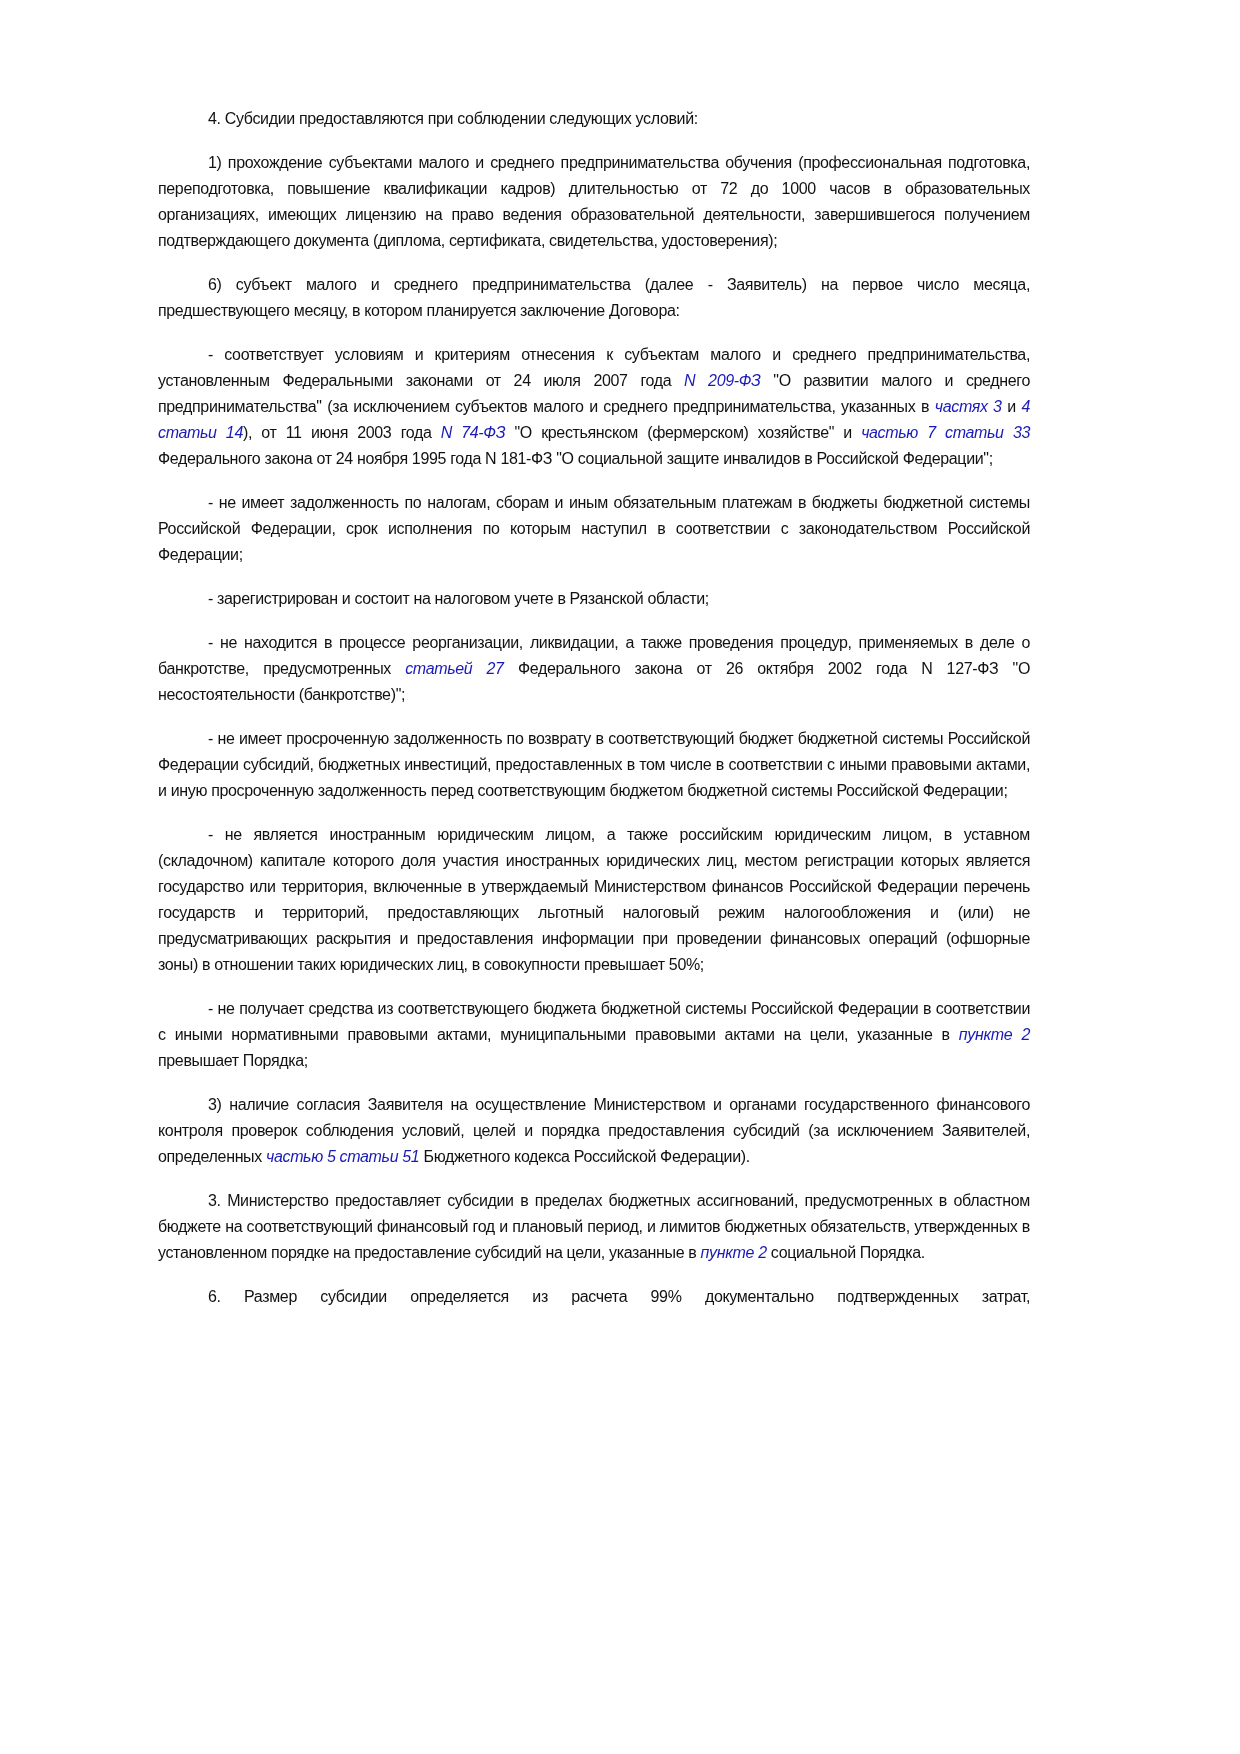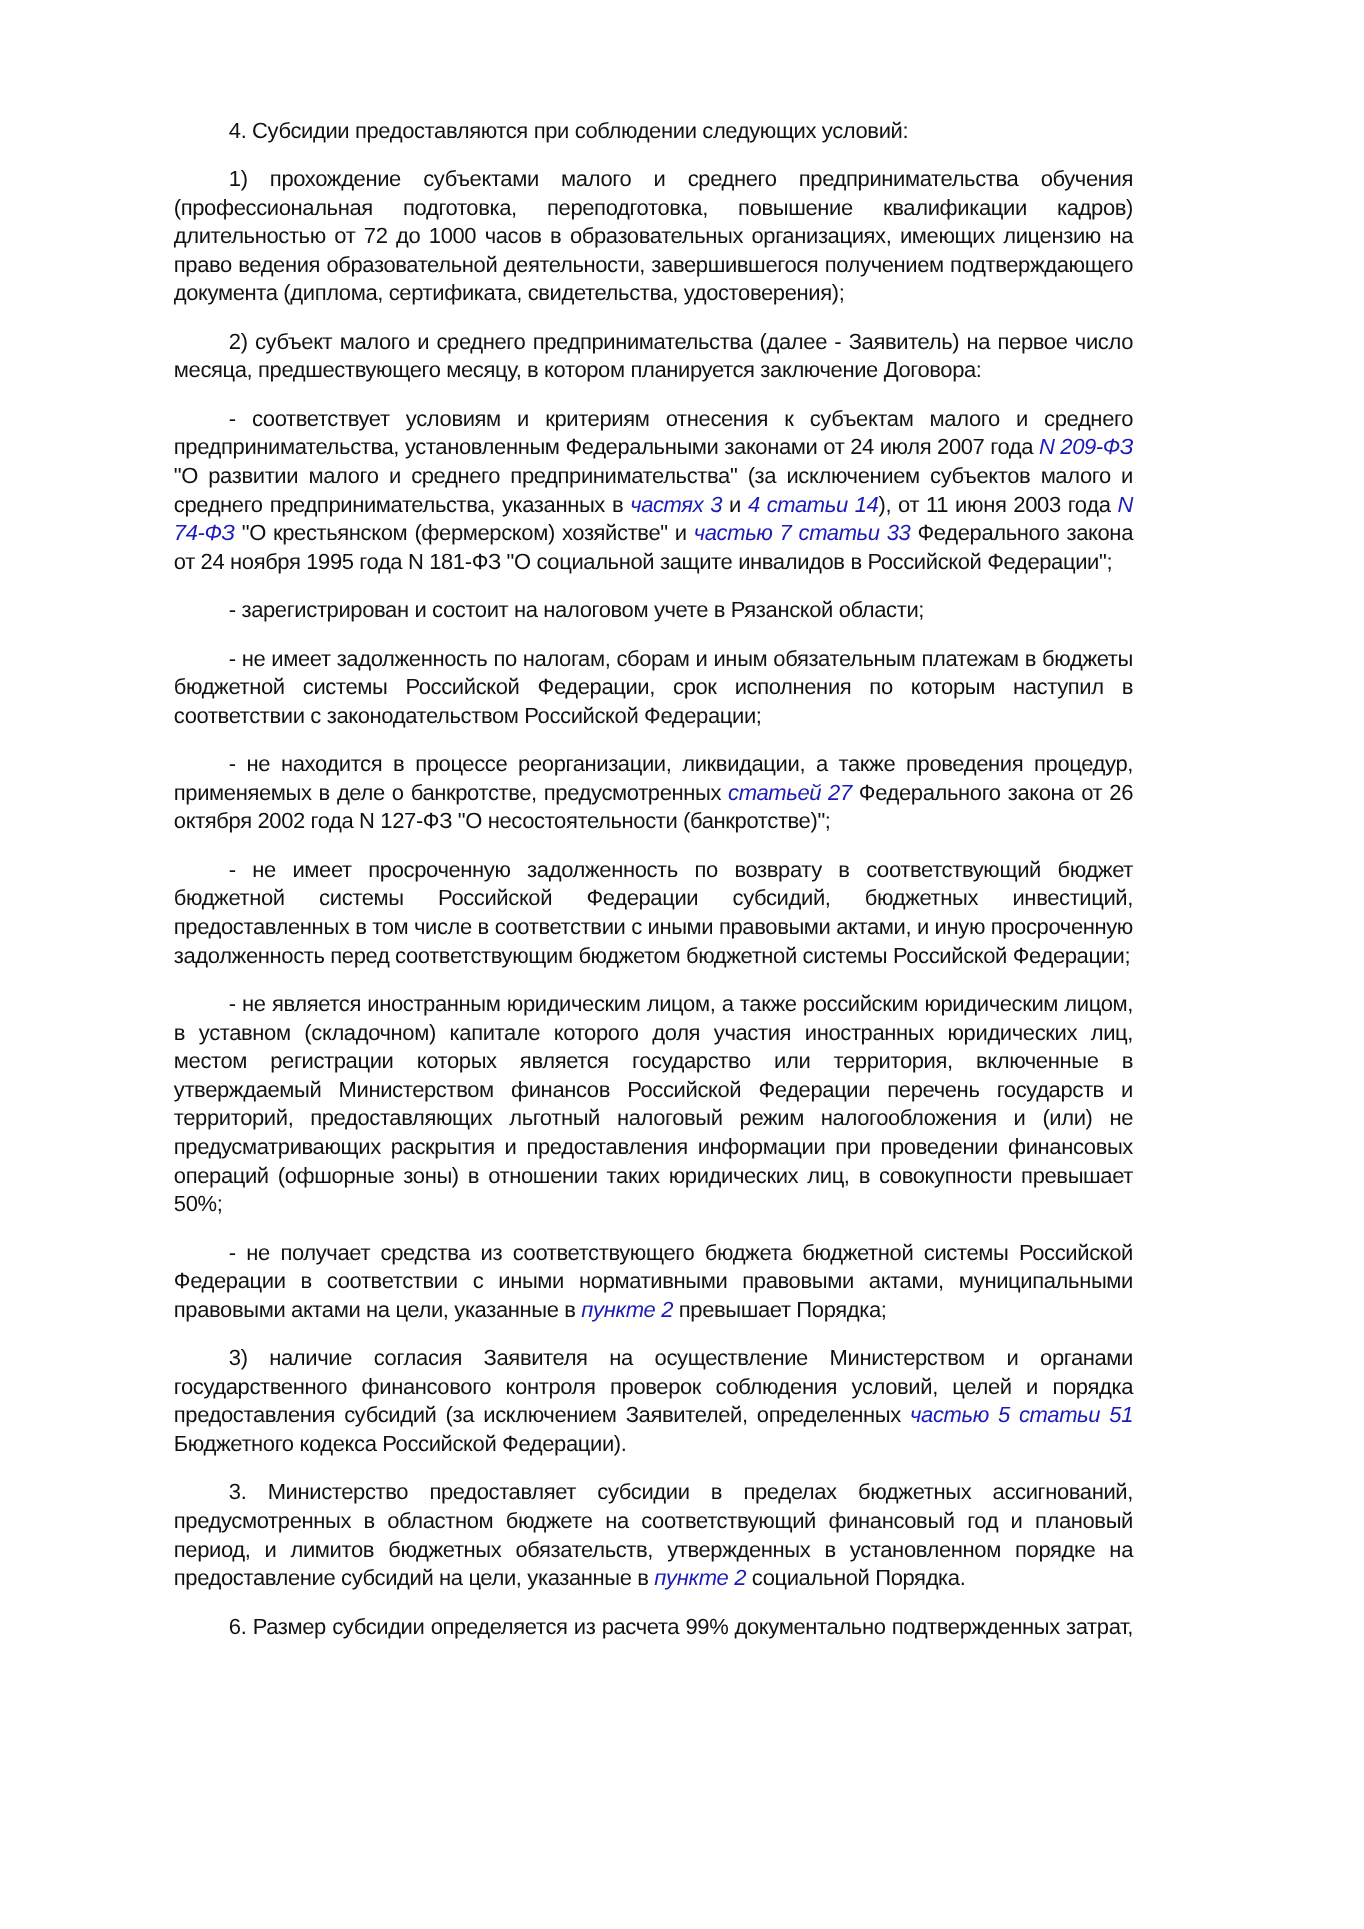--- a/index.html
+++ b/index.html
@@ -12,21 +12,21 @@
       height: 1754px;
       position: relative;
       overflow: hidden;
     }
     .page {
       position: absolute;
       left: 158px;
       top: 106px;
       width: 872px;
       font-family: "Liberation Sans", "DejaVu Sans", sans-serif;
-      font-size: 20px;
+      font-size: 16px;
       line-height: 26px;
       color: #111111;
       letter-spacing: -0.35px;
     }
     .p {
       margin: 0 0 18px 0;
       text-indent: 50px;
       text-align: justify;
       text-align-last: left;
     }
@@ -42,31 +42,31 @@
 <div class="page">
   <p class="p">
     <span>4. Субсидии предоставляются при соблюдении следующих условий:</span>
   </p>
 
   <p class="p">
     <span>1) прохождение субъектами малого и среднего предпринимательства обучения (профессиональная подготовка, переподготовка, повышение квалификации кадров) длительностью от 72 до 1000 часов в образовательных организациях, имеющих лицензию на право ведения образовательной деятельности, завершившегося получением подтверждающего документа (диплома, сертификата, свидетельства, удостоверения);</span>
   </p>
 
   <p class="p">
-    <span>2) субъект малого и среднего предпринимательства (далее - Заявитель) на первое число месяца, предшествующего месяцу, в котором планируется заключение Договора:</span>
+    <span>6) субъект малого и среднего предпринимательства (далее - Заявитель) на первое число месяца, предшествующего месяцу, в котором планируется заключение Договора:</span>
   </p>
 
   <p class="p"><span>- соответствует условиям и критериям отнесения к субъектам малого и среднего предпринимательства, установленным Федеральными законами от 24 июля 2007 года </span><a class="lnk">N 209-ФЗ</a><span> "О развитии малого и среднего предпринимательства" (за исключением субъектов малого и среднего предпринимательства, указанных в </span><a class="lnk">частях 3</a><span> и </span><a class="lnk">4 статьи 14</a><span>), от 11 июня 2003 года </span><a class="lnk">N 74-ФЗ</a><span> "О крестьянском (фермерском) хозяйстве" и </span><a class="lnk">частью 7 статьи 33</a><span> Федерального закона от 24 ноября 1995 года N 181-ФЗ "О социальной защите инвалидов в Российской Федерации";</span></p>
 
   <p class="p">
-    <span>- зарегистрирован и состоит на налоговом учете в Рязанской области;</span>
+    <span>- не имеет задолженность по налогам, сборам и иным обязательным платежам в бюджеты бюджетной системы Российской Федерации, срок исполнения по которым наступил в соответствии с законодательством Российской Федерации;</span>
   </p>
 
   <p class="p">
-    <span>- не имеет задолженность по налогам, сборам и иным обязательным платежам в бюджеты бюджетной системы Российской Федерации, срок исполнения по которым наступил в соответствии с законодательством Российской Федерации;</span>
+    <span>- зарегистрирован и состоит на налоговом учете в Рязанской области;</span>
   </p>
 
   <p class="p"><span>- не находится в процессе реорганизации, ликвидации, а также проведения процедур, применяемых в деле о банкротстве, предусмотренных </span><a class="lnk">статьей 27</a><span> Федерального закона от 26 октября 2002 года N 127-ФЗ "О несостоятельности (банкротстве)";</span></p>
 
   <p class="p">
     <span>- не имеет просроченную задолженность по возврату в соответствующий бюджет бюджетной системы Российской Федерации субсидий, бюджетных инвестиций, предоставленных в том числе в соответствии с иными правовыми актами, и иную просроченную задолженность перед соответствующим бюджетом бюджетной системы Российской Федерации;</span>
   </p>
 
   <p class="p">
     <span>- не является иностранным юридическим лицом, а также российским юридическим лицом, в уставном (складочном) капитале которого доля участия иностранных юридических лиц, местом регистрации которых является государство или территория, включенные в утверждаемый Министерством финансов Российской Федерации перечень государств и территорий, предоставляющих льготный налоговый режим налогообложения и (или) не предусматривающих раскрытия и предоставления информации при проведении финансовых операций (офшорные зоны) в отношении таких юридических лиц, в совокупности превышает 50%;</span>

